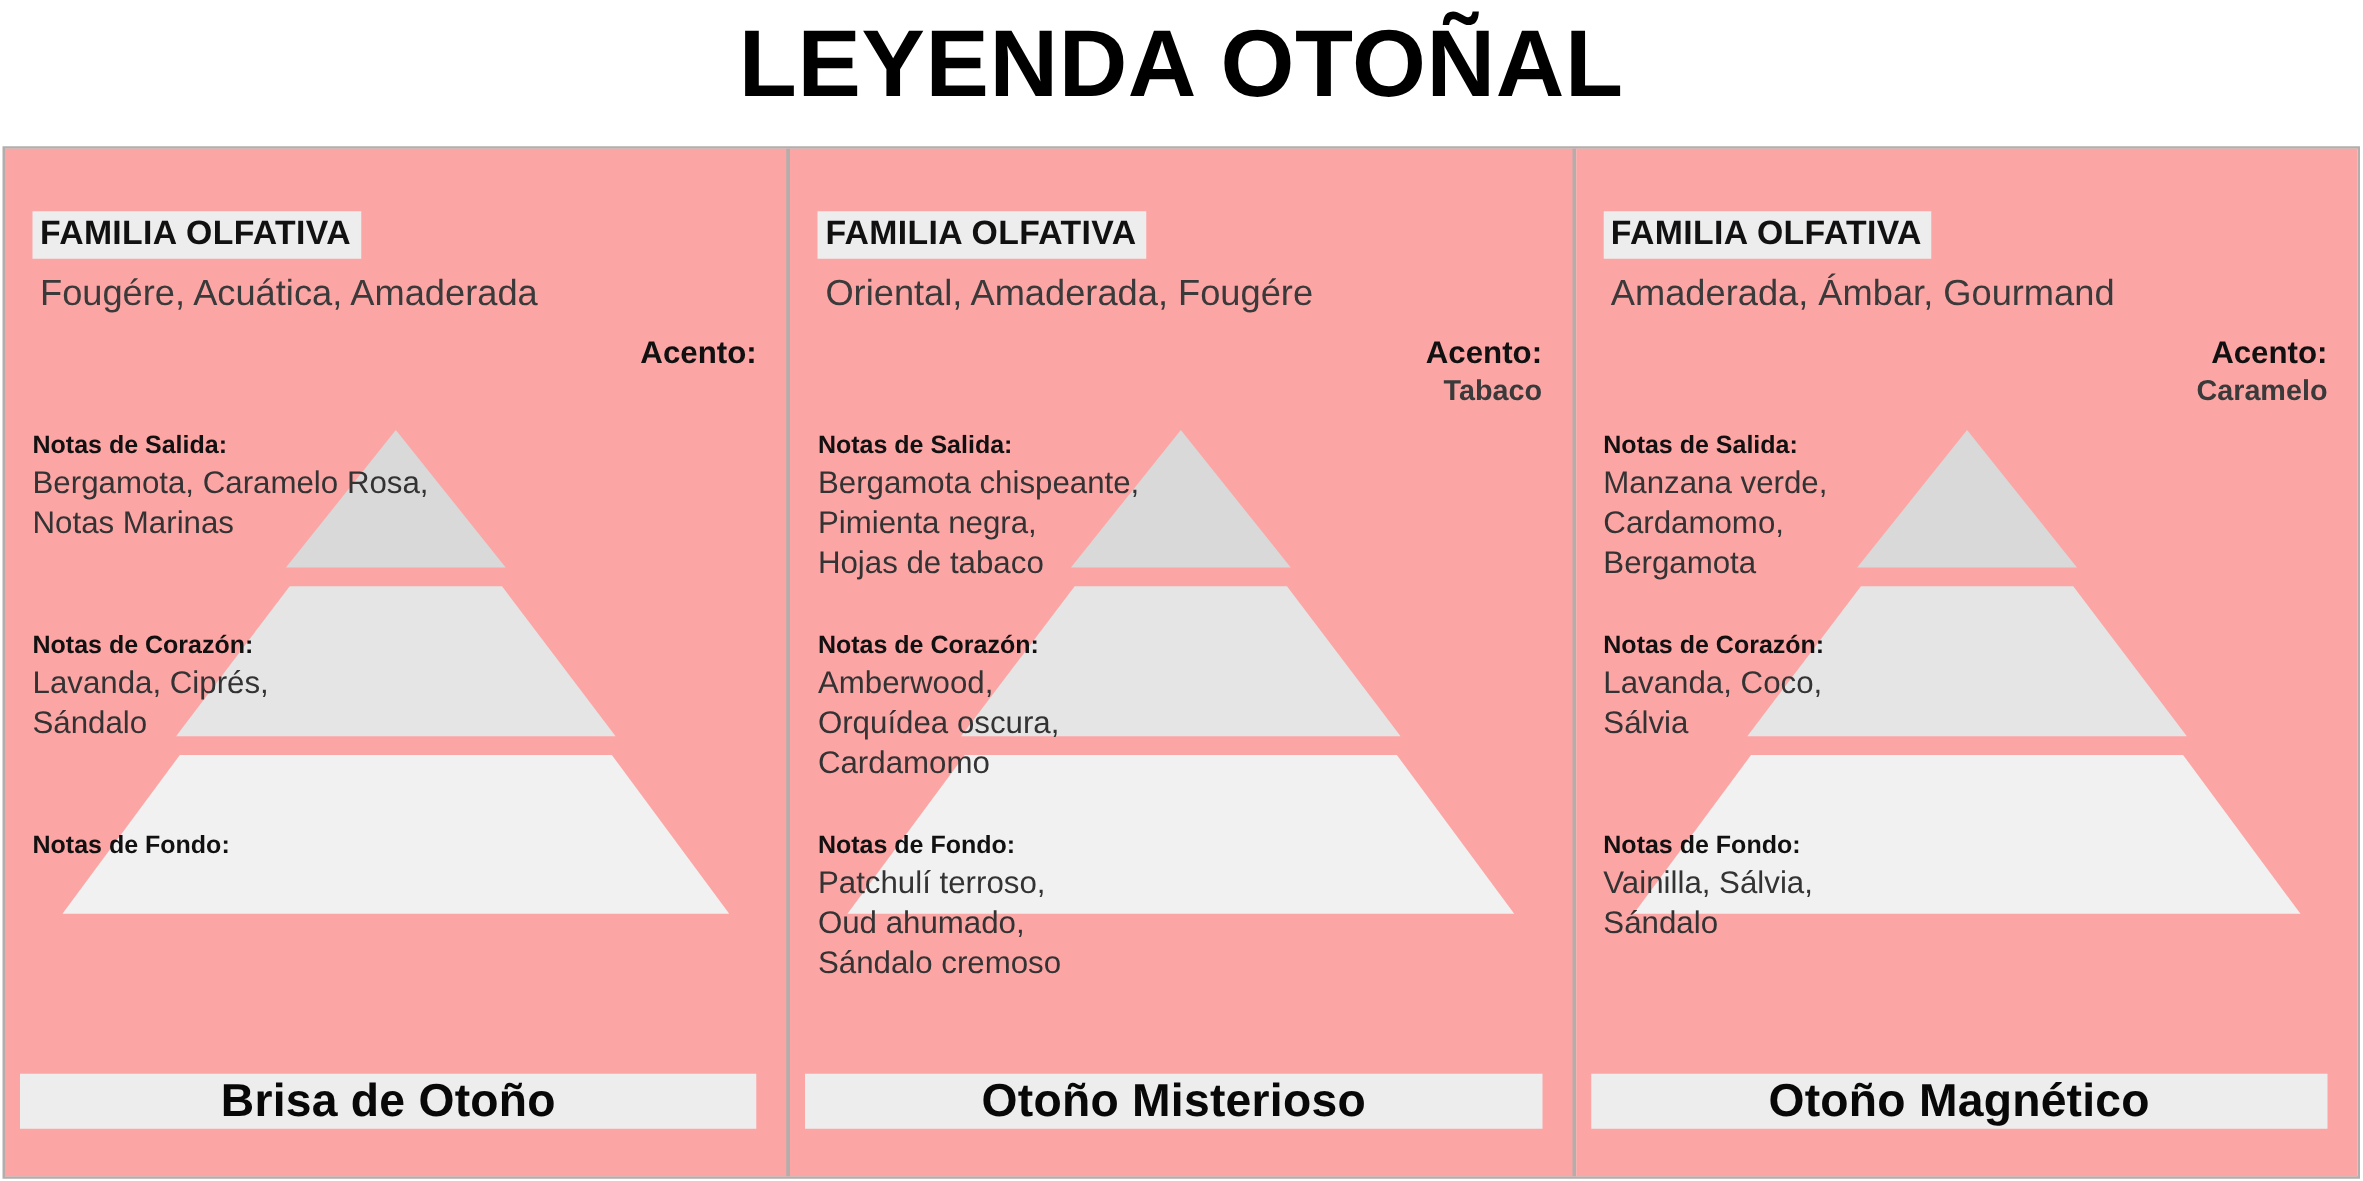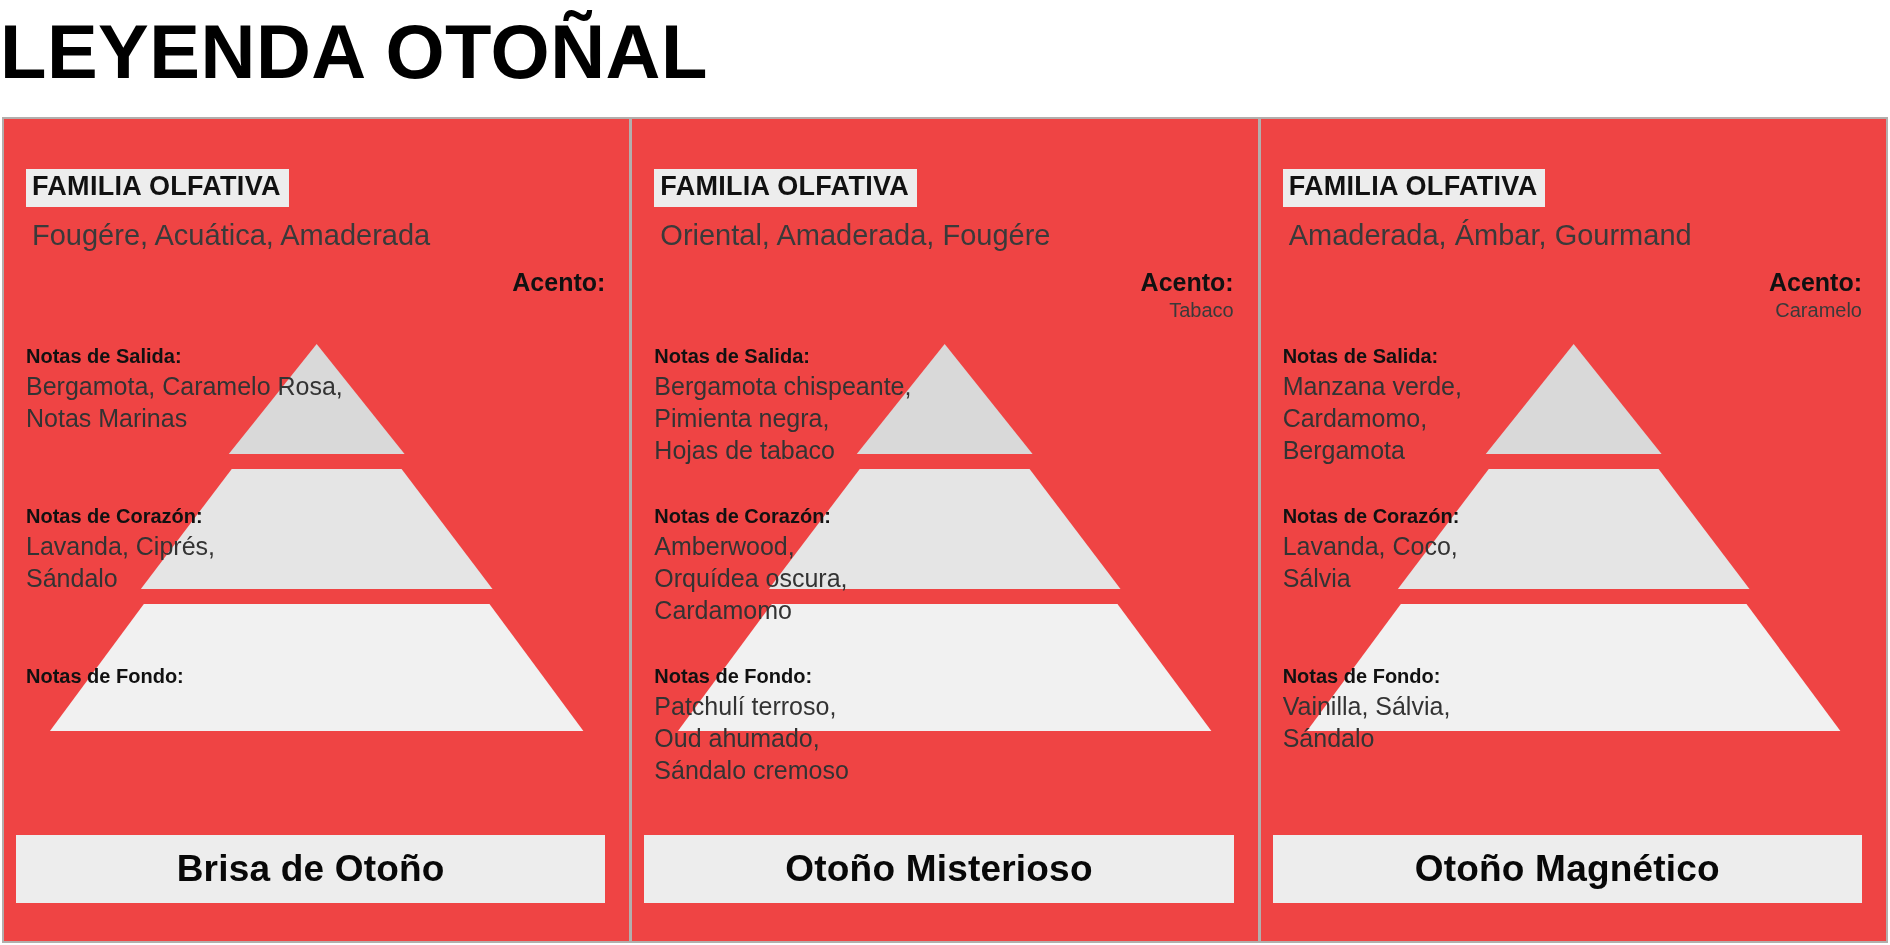--- a/index.html
+++ b/index.html
@@ -20,20 +20,21 @@
   }
 
   
   .page-title {
     position: absolute;
     top: 0px;
     left: 0;
     width: 1890px;
     height: 104px;
     line-height: 104px;
+    text-align: center;
     font-size: 76px;
     font-weight: 900;
     letter-spacing: 0.5px;
     color: #000000;
     white-space: nowrap;
   }
 
   
   .cards {
     position: absolute;
@@ -42,21 +43,21 @@
     width: 1886px;
     height: 826px;
     display: flex;
     border: 2px solid #b3aeac;
     background: #ffffff;
   }
 
   .card {
     position: relative;
     flex: 1 1 0;
-    background: #ef4444;
+    background: #fca5a5;
     overflow: hidden;
     border-right: 3px solid #b3aeac;
   }
   .card:last-child { border-right: none; }
 
   
   .pyramid {
     position: absolute;
     left: 0;
     top: 0;
@@ -109,22 +110,22 @@
   }
   .accent-label {
     display: block;
     font-size: 25px;
     font-weight: 800;
     color: #111111;
     line-height: 1.25;
   }
   .accent-value {
     display: block;
-    font-size: 20px;
-    font-weight: 400;
+    font-size: 23px;
+    font-weight: 700;
     color: #3a3a3a;
     line-height: 1.25;
     min-height: 29px;
   }
 
   .notes {
     position: absolute;
     left: 22px;
     right: 22px;
     top: 225px;
@@ -149,21 +150,21 @@
     color: #333333;
     line-height: 1.28;
     white-space: pre-line;
   }
 
   .card-footer {
     position: absolute;
     left: 12px;
     right: 24px;
     bottom: 38px;
-    height: 68px;
+    height: 44px;
     background: #ededed;
     display: flex;
     align-items: center;
     justify-content: center;
     z-index: 3;
   }
   .card-footer-name {
     font-size: 37px;
     font-weight: 800;
     color: #080808;

